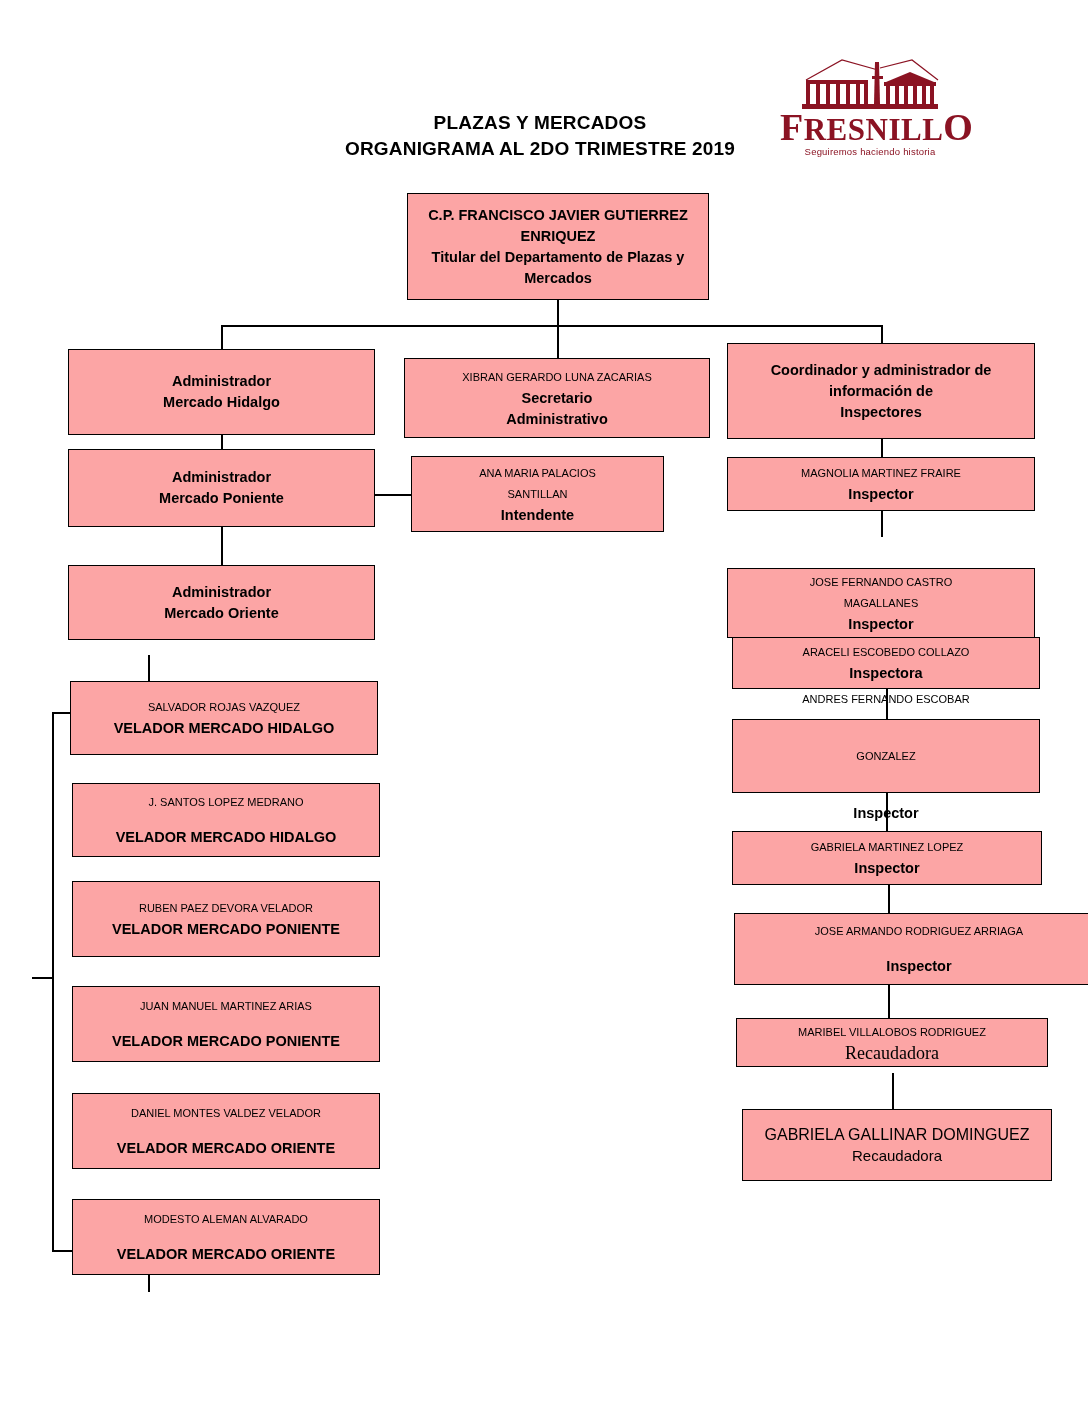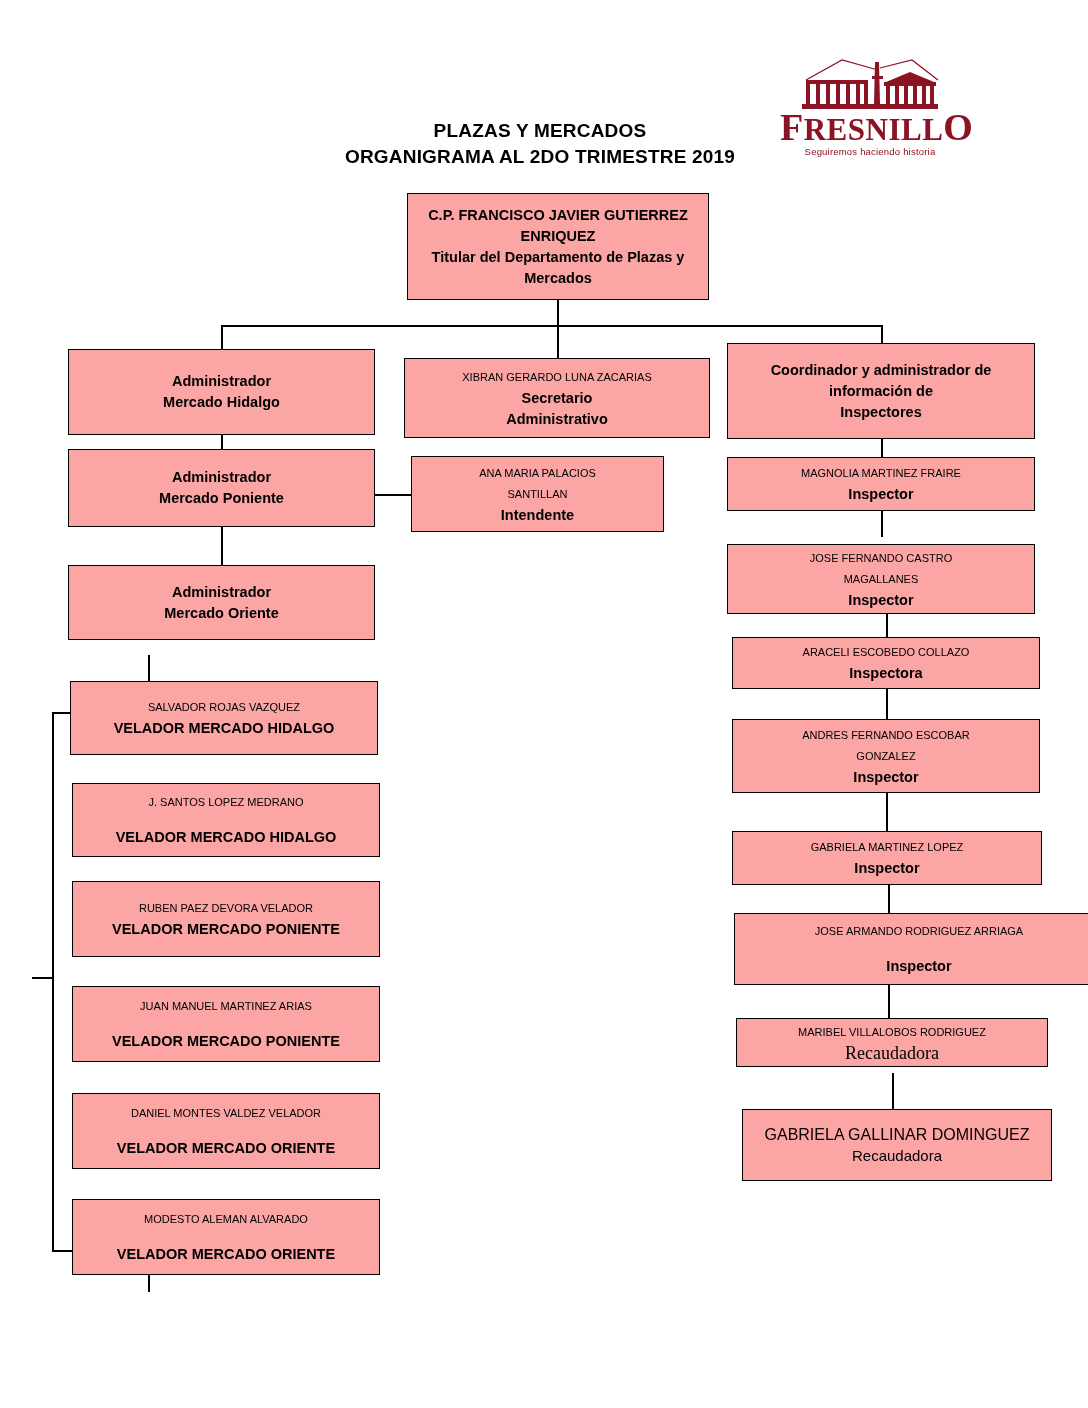--- a/index.html
+++ b/index.html
@@ -19,21 +19,20 @@
     overflow: hidden;
   }
 
   
   .title-block {
     position: absolute;
     left: 180px;
     top: 110px;
     width: 720px;
     text-align: center;
-    margin-top: 8px;
   }
   .title-line {
     font-size: 19px;
     font-weight: bold;
     letter-spacing: 0.2px;
     line-height: 26px;
     color: #000;
   }
 
   
@@ -229,32 +228,32 @@
     <span class="ln t-bold">Coordinador y administrador de</span>
     <span class="ln t-bold">información de</span>
     <span class="ln t-bold">Inspectores</span>
   </div>
 
   <div class="node" style="left:727px; top:457px; width:308px; height:54px;">
     <span class="ln t-plain">MAGNOLIA MARTINEZ FRAIRE</span>
     <span class="ln t-bold">Inspector</span>
   </div>
 
-  <div class="node" style="left:727px; top:544px; width:308px; height:70px;">
+  <div class="node" style="left:727px; top:568px; width:308px; height:70px;">
     <span class="ln t-plain">JOSE FERNANDO CASTRO</span>
     <span class="ln t-plain">MAGALLANES</span>
     <span class="ln t-bold">Inspector</span>
   </div>
 
   <div class="node" style="left:732px; top:637px; width:308px; height:52px;">
     <span class="ln t-plain">ARACELI ESCOBEDO COLLAZO</span>
     <span class="ln t-bold">Inspectora</span>
   </div>
 
-  <div class="node" style="left:732px; top:719px; width:308px; height:74px;">
+  <div class="node" style="left:732px; top:719px; width:308px; height:74px;gap:36px;">
     <span class="ln t-plain">ANDRES FERNANDO ESCOBAR</span>
     <span class="ln t-plain">GONZALEZ</span>
     <span class="ln t-bold">Inspector</span>
   </div>
 
   <div class="node" style="left:732px; top:831px; width:310px; height:54px;">
     <span class="ln t-plain">GABRIELA MARTINEZ LOPEZ</span>
     <span class="ln t-bold">Inspector</span>
   </div>
 

